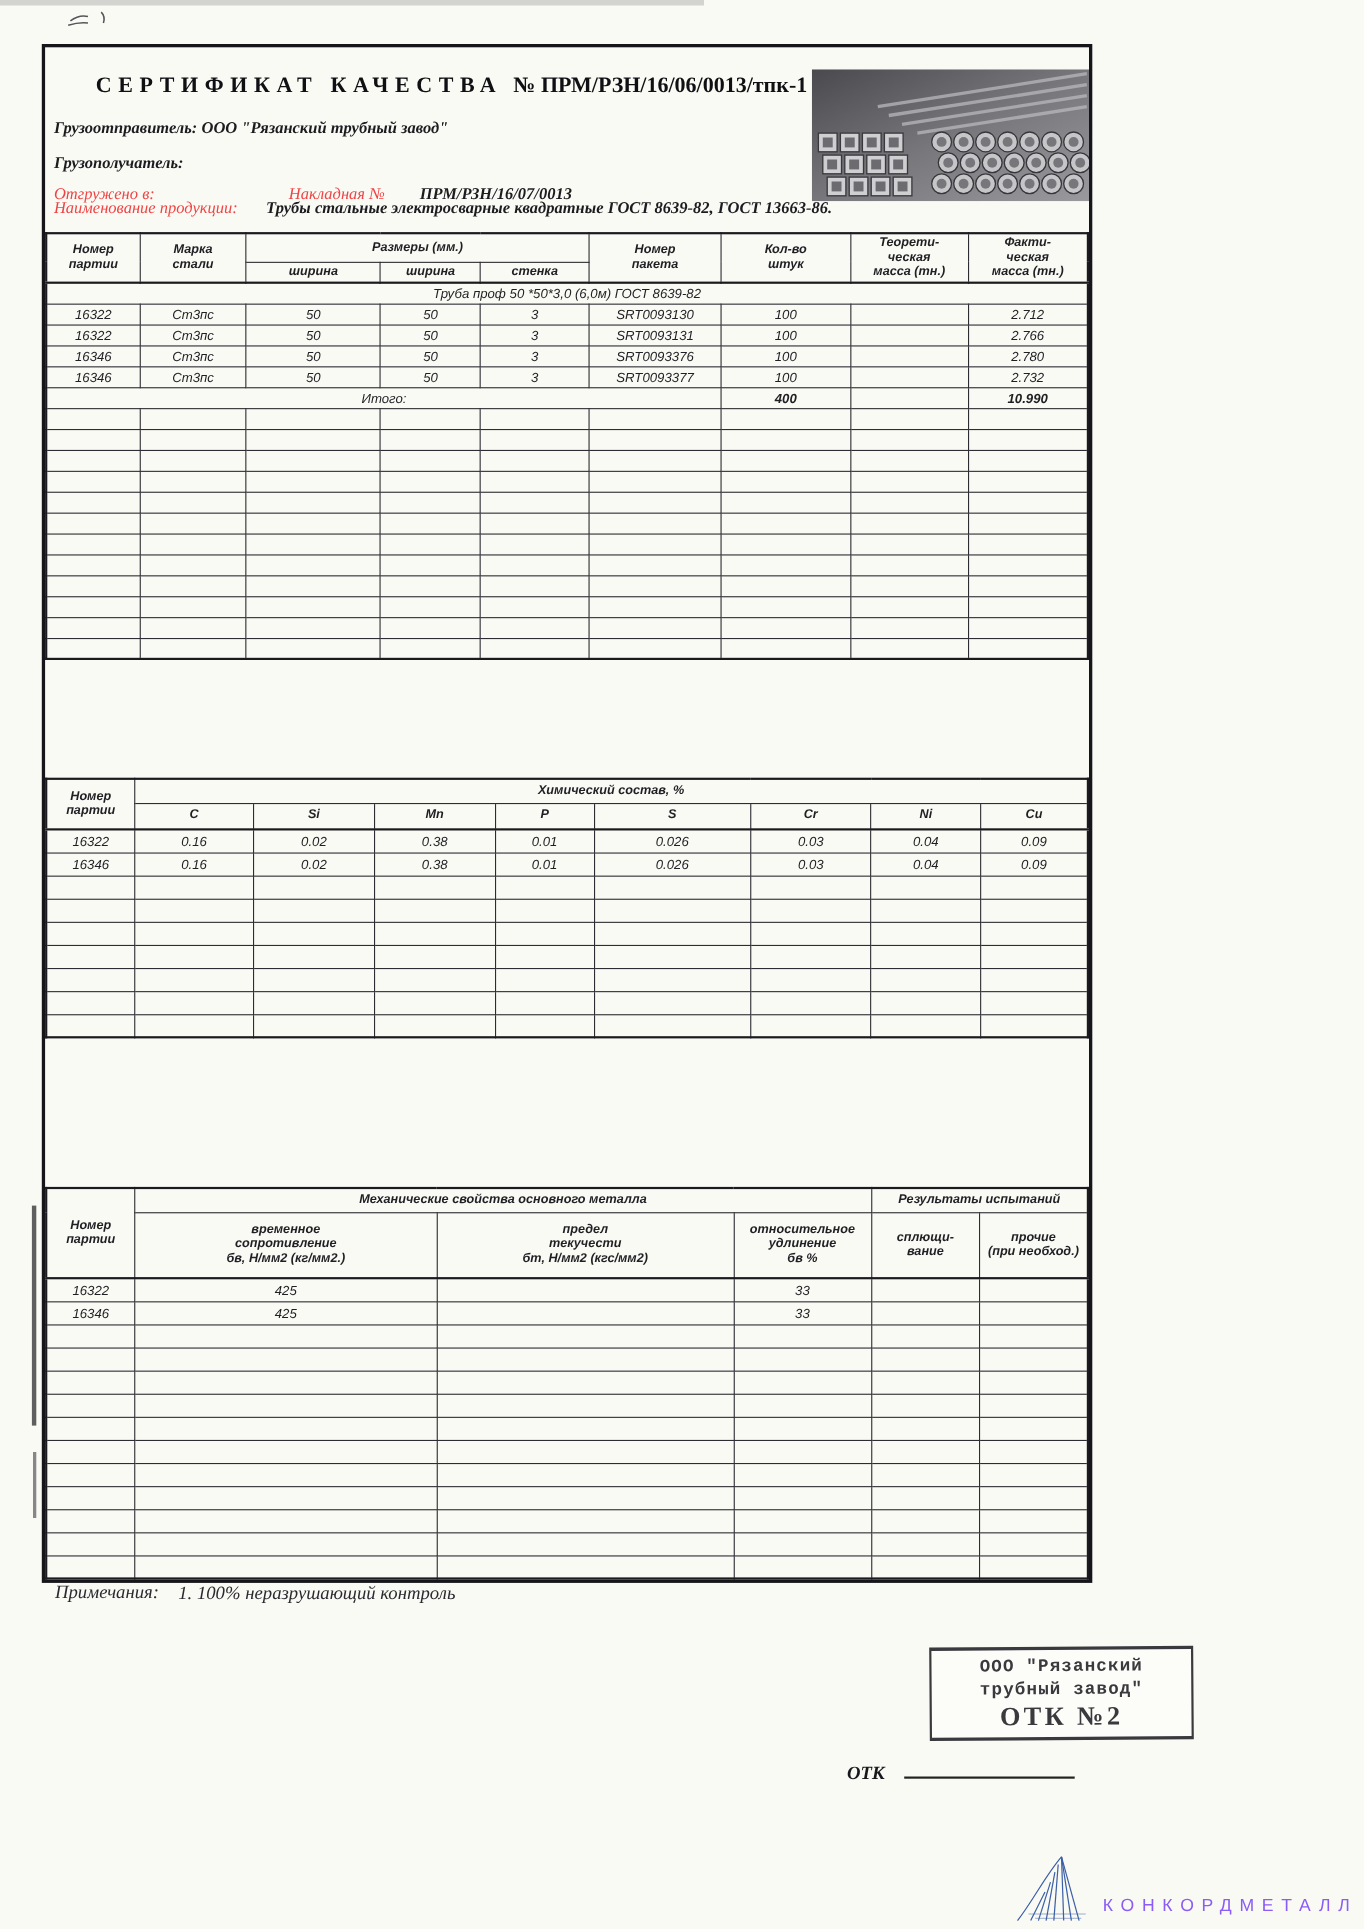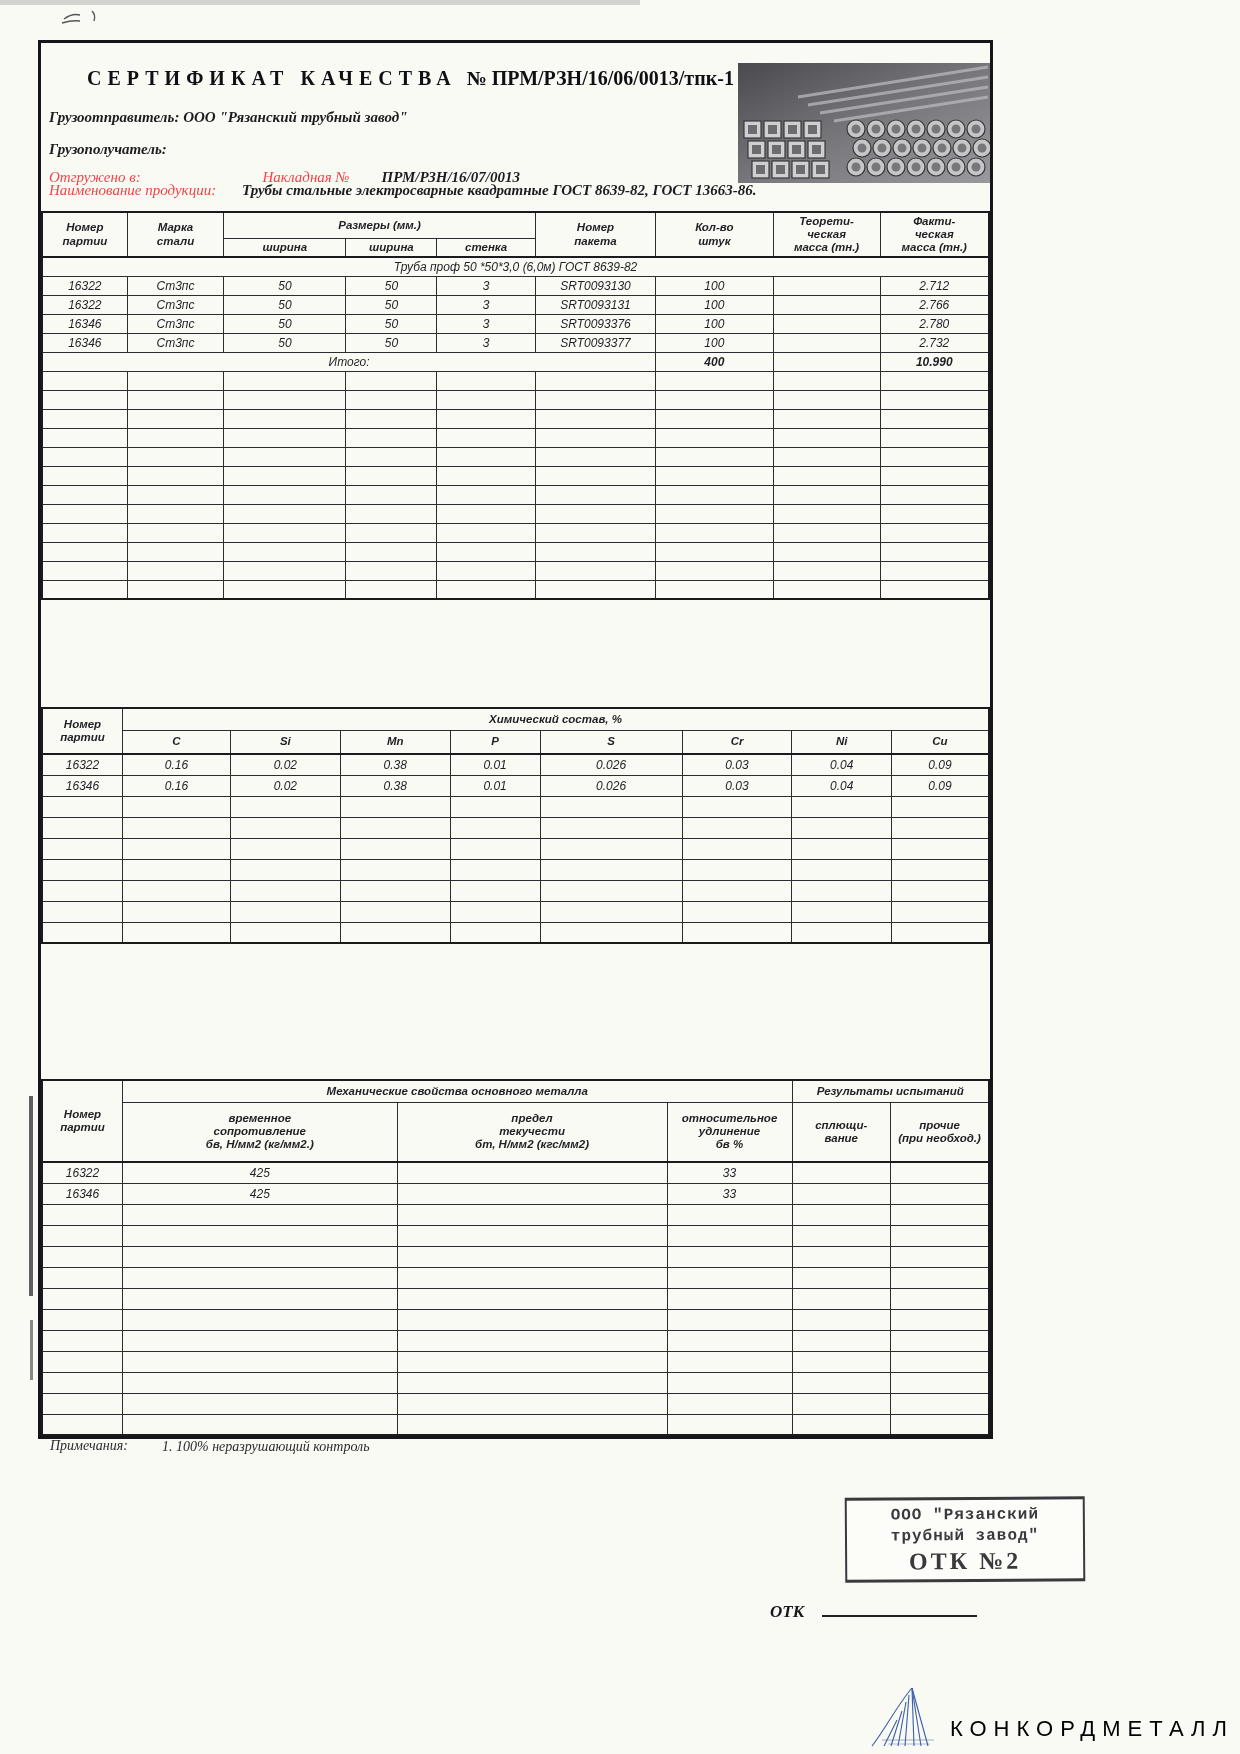--- a/index.html
+++ b/index.html
@@ -39,43 +39,43 @@
   tr.r{height:19px;}
   tr.rc{height:21px;}
   td.prod{text-align:left;padding-left:85px;}
   td.tot-lbl{text-align:right;padding-right:10px;}
   .b{font-weight:bold;}
   .spacer1{height:107px;}
   .spacer2{height:135px;}
   
   .notes{
     position:absolute;left:50px;top:1438px;width:1040px;display:flex;
-    font-family:"Liberation Serif",serif;font-style:italic;font-size:14px;color:#2a2a30;
+    font-family:"Liberation Serif",serif;font-style:italic;font-size:17px;color:#2a2a30;
   }
   .notes .nlab{width:112px;flex:0 0 112px;}
   .notes .nitems div{line-height:1.28;white-space:nowrap;}
   
   .stamp{
     position:absolute;left:845px;top:1497px;width:232px;
     border:3px solid #3a3a3e;border-left-width:2px;border-right-width:2px;
     text-align:center;color:#3a3a3e;padding:5px 2px 4px 2px;
     transform:rotate(-0.4deg);background:rgba(255,255,255,0.4);
   }
   .stamp .s1{font-family:"Liberation Mono",monospace;font-weight:bold;font-size:16px;letter-spacing:1px;line-height:1.3;}
   .stamp .s3{font-family:"Liberation Serif",serif;font-weight:bold;font-size:24px;letter-spacing:3px;margin-top:1px;}
   .otk-line{
     position:absolute;left:770px;top:1602px;
     font-family:"Liberation Serif",serif;font-weight:bold;font-style:italic;font-size:17px;color:#18181c;
   }
   .otk-line .rule{display:inline-block;width:155px;border-bottom:2px solid #222;margin-left:18px;vertical-align:baseline;}
   
   .logo{position:absolute;right:6px;top:1684px;display:flex;align-items:flex-end;gap:8px;}
   .logo-text{
-    font-family:"Liberation Sans",sans-serif;font-size:22px;letter-spacing:7px;
-    color:#000000;padding-bottom:6px;white-space:nowrap;
+    font-family:"Liberation Sans",sans-serif;font-size:16px;letter-spacing:7px;
+    color:#8b5cf6;padding-bottom:6px;white-space:nowrap;
   }
   
   .top-strip{position:absolute;left:0;top:0;width:640px;height:5px;background:#d3d3cf;}
   .edge-mark{position:absolute;left:29px;top:1096px;width:4px;height:200px;background:#2b2b2e;opacity:.75;}
   .edge-mark2{position:absolute;left:30px;top:1320px;width:3px;height:60px;background:#3a3a3d;opacity:.6;}
   .pen-mark{position:absolute;left:58px;top:5px;}
 </style>
 </head>
 <body>
 

